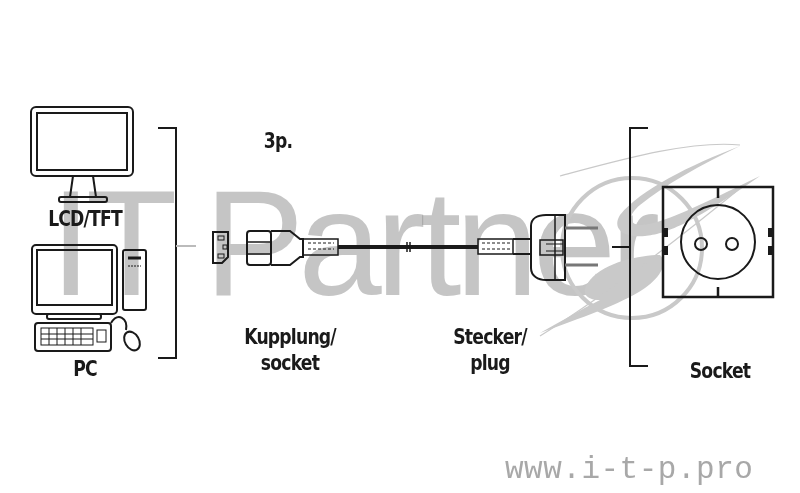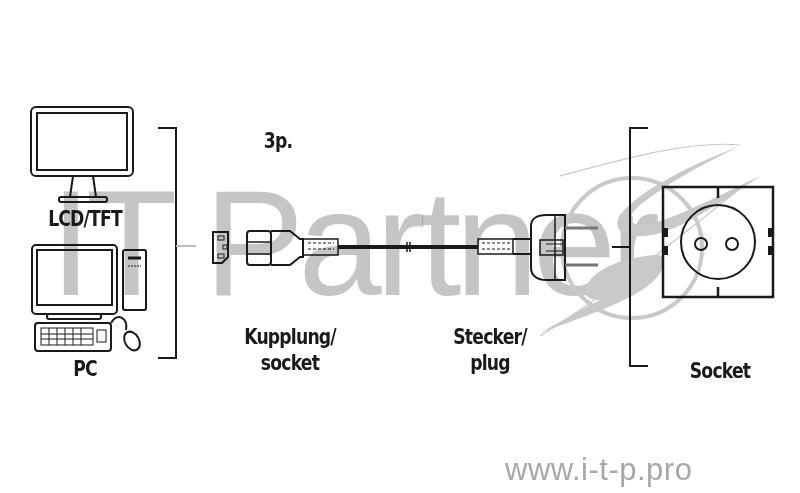--- a/index.html
+++ b/index.html
@@ -122,13 +122,13 @@
   <div>socket</div>
 </div>
 
 <div class="label condensed" style="left:425px; top:324px; width:130px;">
   <div>Stecker/</div>
   <div>plug</div>
 </div>
 
 <div class="label condensed" style="left:665px; top:358px; width:110px;">Socket</div>
 
-<div class="url" style="left:505px; top:452px;">www.i-t-p.pro</div>
+<div class="url" style="left:505px; top:452px;font-family:Liberation Mono, monospace;">www.i-t-p.pro</div>
 
 </body></html>

